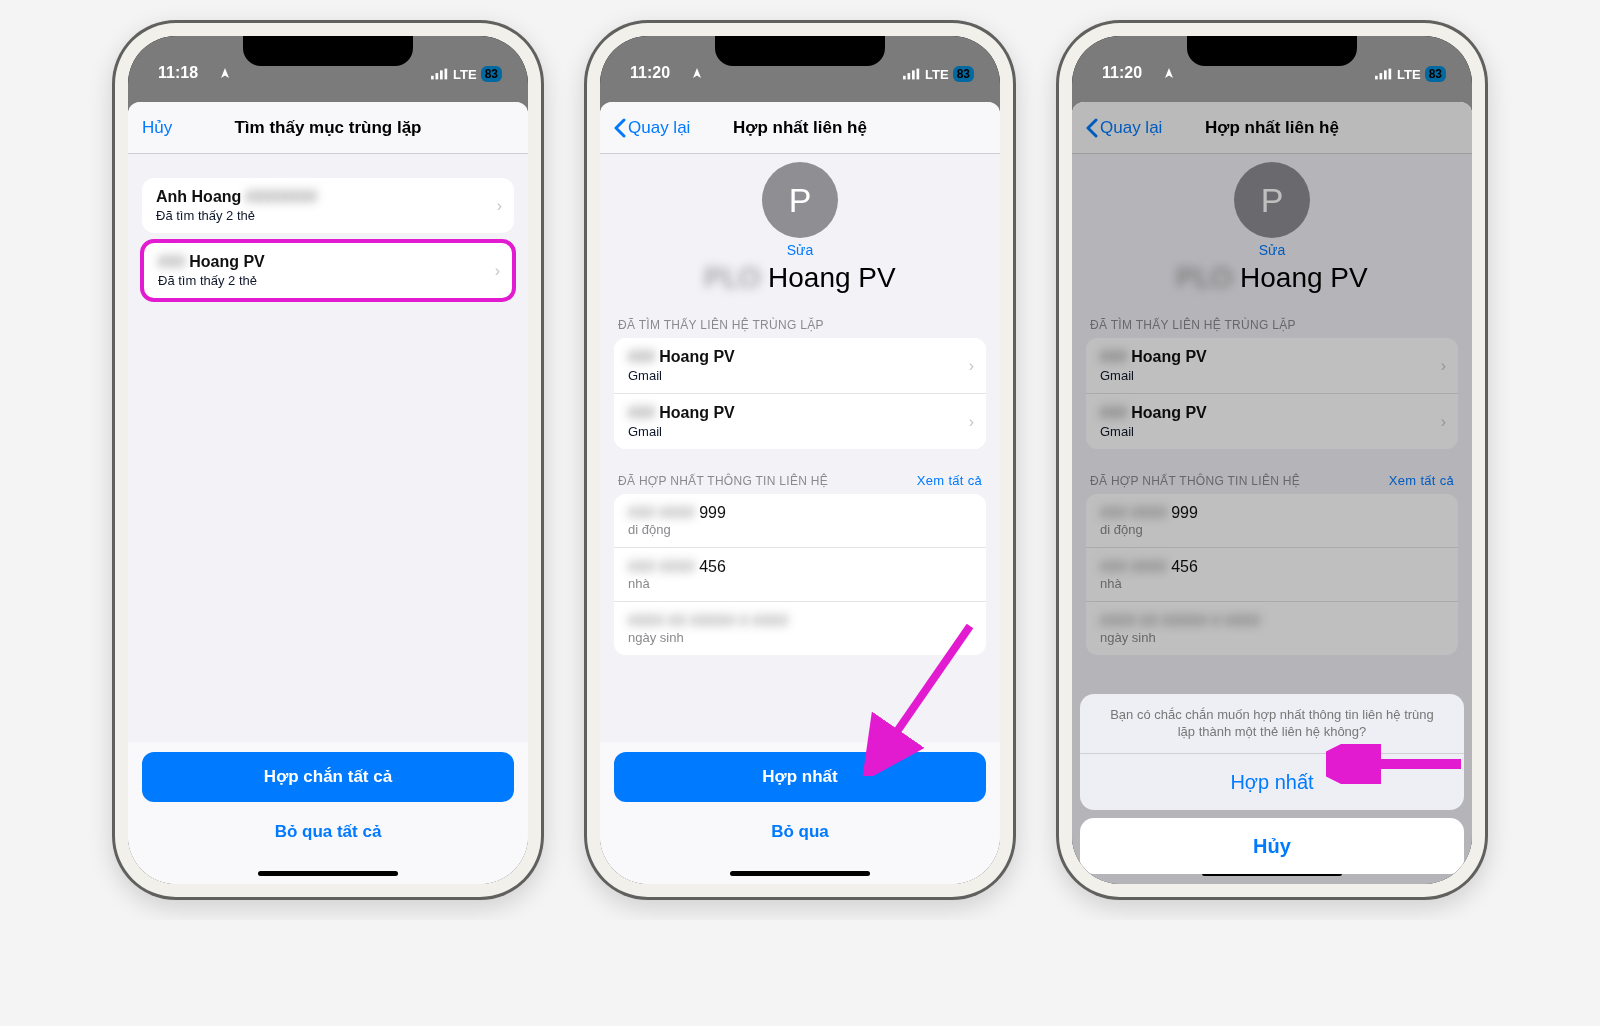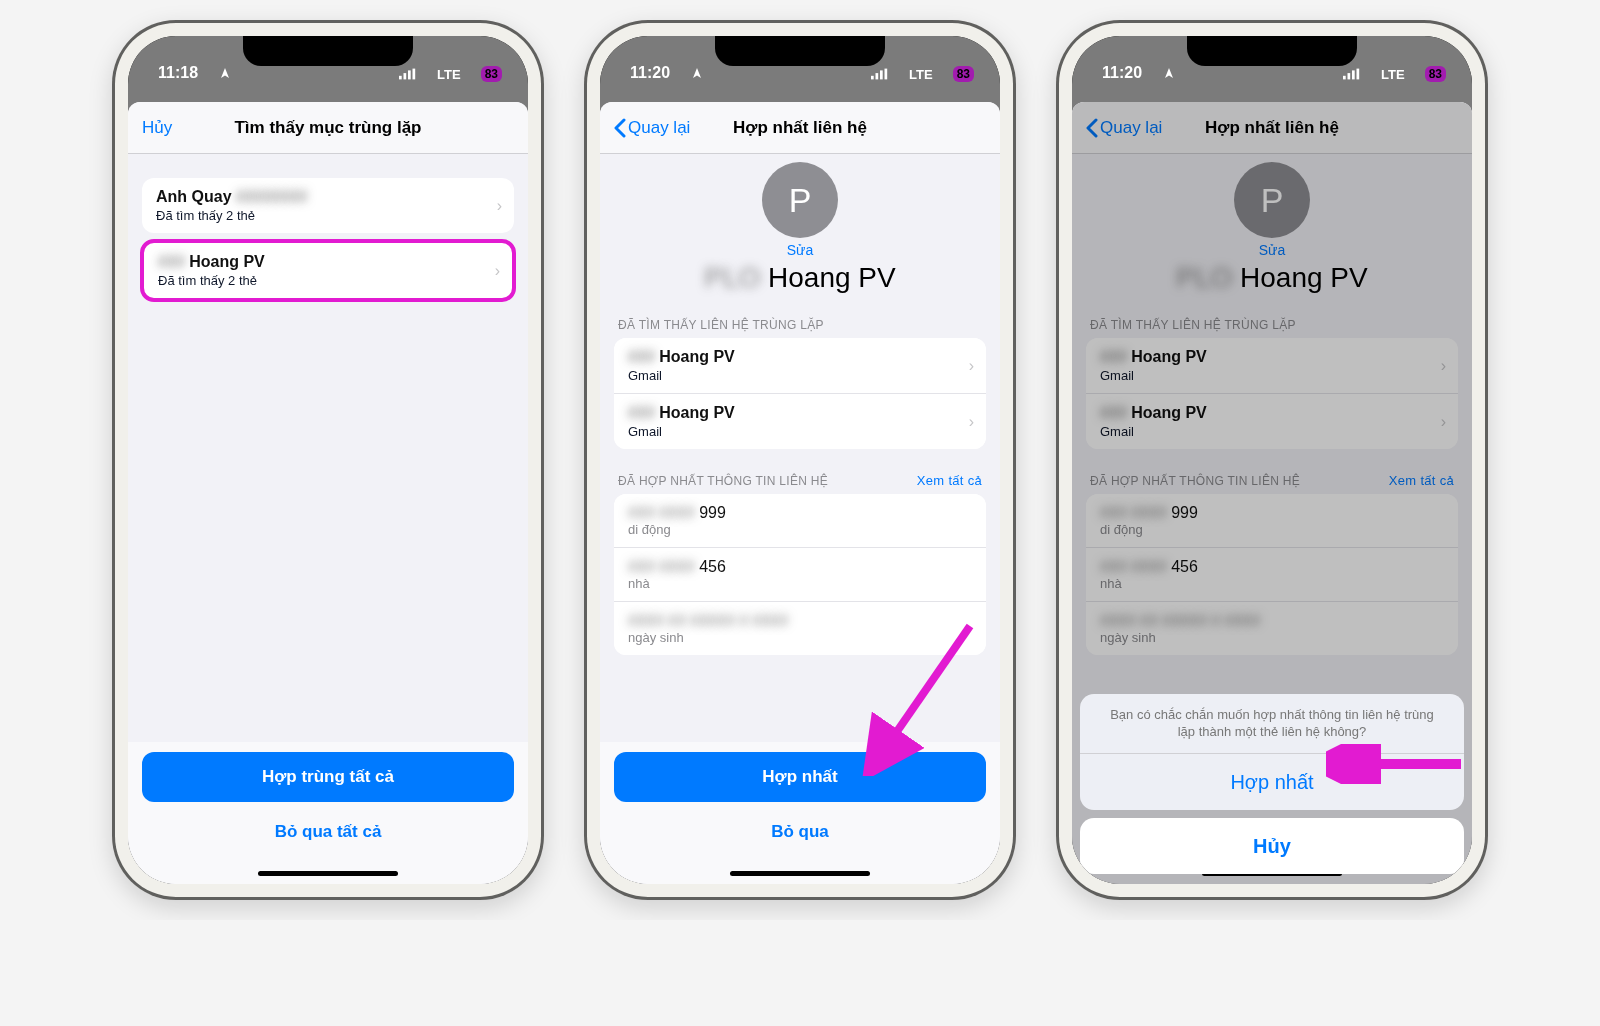--- a/index.html
+++ b/index.html
@@ -44,24 +44,24 @@
     display: flex;
     align-items: flex-end;
     justify-content: space-between;
     padding: 0 26px 4px 30px;
     color: #fff;
     font-size: 16px;
     font-weight: 600;
     z-index: 20;
   }
   .status-left { display: flex; align-items: center; gap: 21px; }
-  .status-right { display: flex; align-items: center; gap: 20px; font-size: 13px; }
+  .status-right { display: flex; align-items: center; gap: 4px; font-size: 13px; }
   .signal svg, .lte { vertical-align: middle; }
   .battery {
-    background: #a21caf; color: #000;
+    background: #0369a1; color: #000;
     border-radius: 6px; padding: 1px 4px;
     font-size: 12px; font-weight: 700;
   }
   .card-bg {
     position: absolute; top: 0; left: 0; right: 0; bottom: 0;
     background: #7b7b7b;
   }
   .sheet {
     position: absolute;
     left: 0; right: 0; bottom: 0; top: 60px;
@@ -224,35 +224,35 @@
     <div class="sheet" style="top:66px;">
       <div class="navbar">
         <div class="nav-left">
           <span>Hủy</span>
         </div>
         <div class="nav-title">Tìm thấy mục trùng lặp</div>
       </div>
       <div class="content">
         <div class="list-group">
           <div class="list-item">
-            <span class="title"><span>Anh Quay</span> <span class="blur-text">########</span></span>
+            <span class="title"><span>Anh Hoang</span> <span class="blur-text">########</span></span>
             <span class="sub">Đã tìm thấy 2 thẻ</span>
             <span class="chev">›</span>
           </div>
         </div>
         <div class="list-group highlight-box" style="margin-top:6px;">
           <div class="list-item">
             <span class="title"><span class="blur-text">###</span> <span>Hoang PV</span></span>
             <span class="sub">Đã tìm thấy 2 thẻ</span>
             <span class="chev">›</span>
           </div>
         </div>
       </div>
       <div class="footer">
-        <div class="btn-primary">Hợp trùng tất cả</div>
+        <div class="btn-primary">Hợp chắn tất cả</div>
         <div class="btn-link">Bỏ qua tất cả</div>
       </div>
     </div>
     <div class="home-indicator"></div>
   </div>
 </div>
 
 <div class="phone">
   <div class="screen">
     <div class="notch"></div>

